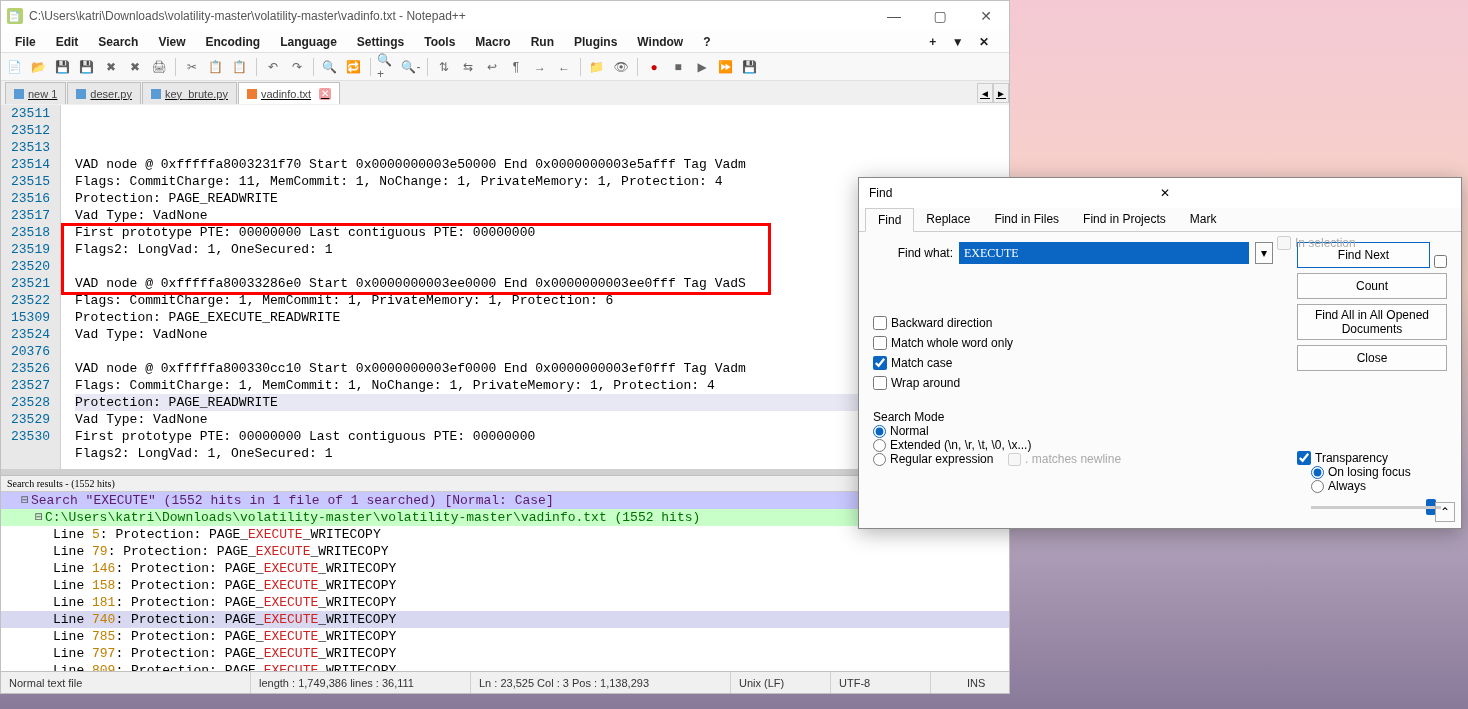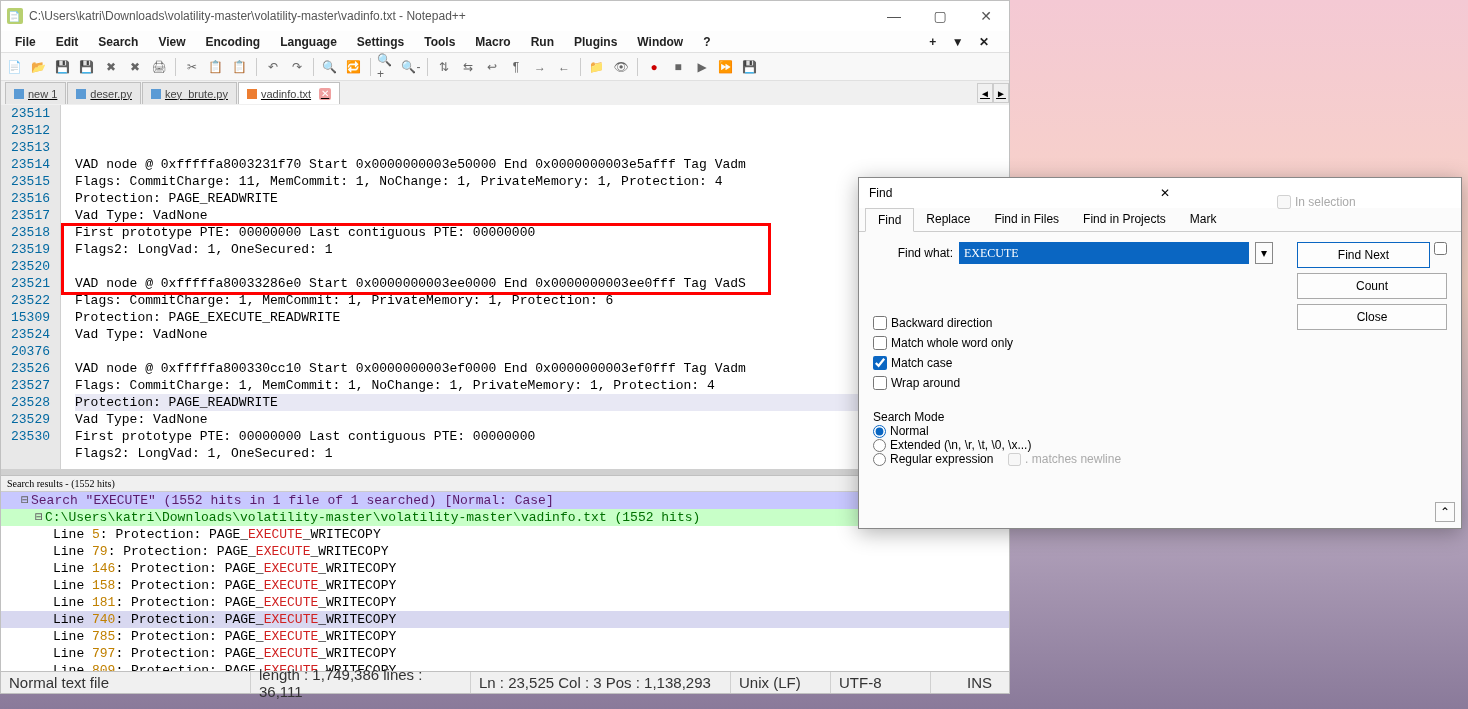--- a/index.html
+++ b/index.html
@@ -159,21 +159,21 @@
 .sr-row .hit { color: #d02020; }
 .sr-row .lineno { color: #c08000; }
 .tree-toggle { display:inline-block; width:12px; text-align:center; color:#666;}
 
 .statusbar {
   height: 22px;
   display: flex;
   align-items: center;
   background: #f0f0f0;
   border-top: 1px solid #c0c0c0;
-  font-size: 15px;
+  font-size: 11px;
   color: #333;
 }
 .statusbar div { padding: 0 8px; border-right: 1px solid #d0d0d0; height: 100%; display:flex; align-items:center;}
 .statusbar div:last-child { border-right: none; }
 .statusbar .sp { flex-grow: 1; border-right:none }
 
 .find-dialog {
   position: absolute;
   left: 858px;
   top: 177px;
@@ -448,27 +448,46 @@
           <div class="radio-row">
               <input type="radio" name="sm" style="">
               <span>Extended (\n, \r, \t, \0, \x...)</span>
             </div>
           <div class="radio-row"><input type="radio" name="sm" style=""><span>Regular expression</span>&nbsp;&nbsp;<input type="checkbox" disabled="" style=""><span style="color:#aaa">. matches newline</span></div>
         </div>
       </div>
     </div>
 
     <div class="find-right">
-      <div style="display:flex;gap:4px;align-items:flex-start">
+      <div style="display:flex;gap:4px;align-items:flex-end">
         <button class="primary" style="flex:1">Find Next</button>
         <input type="checkbox" style="">
       </div>
       <button>Count</button>
+      <button style="height:36px">Find All in All Opened Documents</button>
       <button>Close</button>
       <div class="checkbox-row" style="margin-top:-110px;position:relative;top:-30px;left:-20px">
           <input type="checkbox" disabled="" style="">
           <span style="color:#aaa">In selection</span>
         </div>
 
+      <div style="margin-top:auto">
+        <div class="checkbox-row">
+            <input type="checkbox" checked="" style="accent-color: rgb(10, 102, 194);">
+            <span>Transparency</span>
+          </div>
+        <div class="radio-row" style="margin-left:14px">
+            <input type="radio" name="tr" checked="" style="accent-color: rgb(10, 102, 194);">
+            <span>On losing focus</span>
+          </div>
+        <div class="radio-row" style="margin-left:14px">
+            <input type="radio" name="tr" style="">
+            <span>Always</span>
+          </div>
+        <div style="margin-left:14px;margin-top:6px">
+            <div class="slider-thumb"></div>
+            <div class="slider-track"></div>
+          </div>
+      </div>
     </div>
   </div>
   <div class="find-footer-toggle">⌃</div>
 </div>
 
 </body></html>

